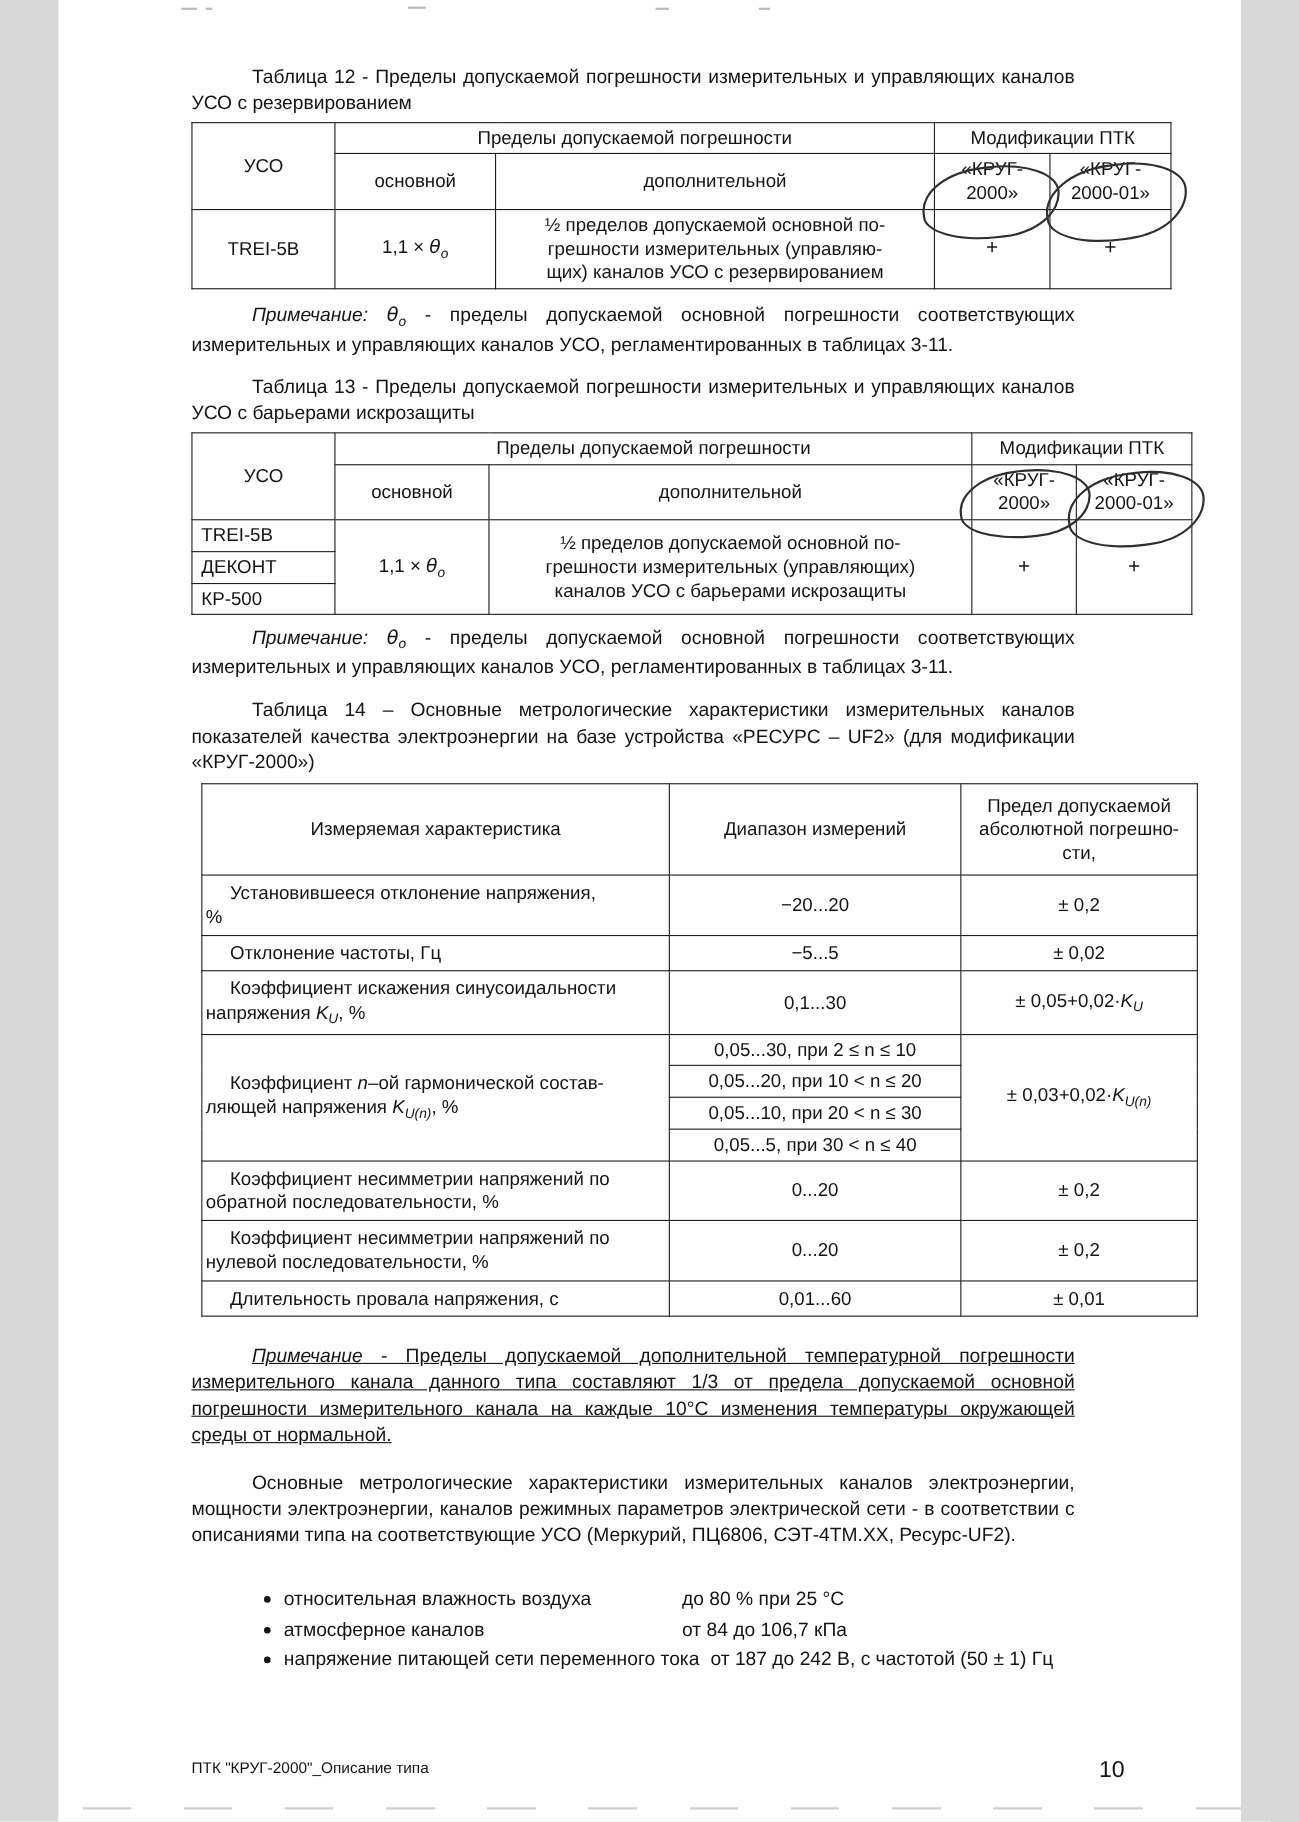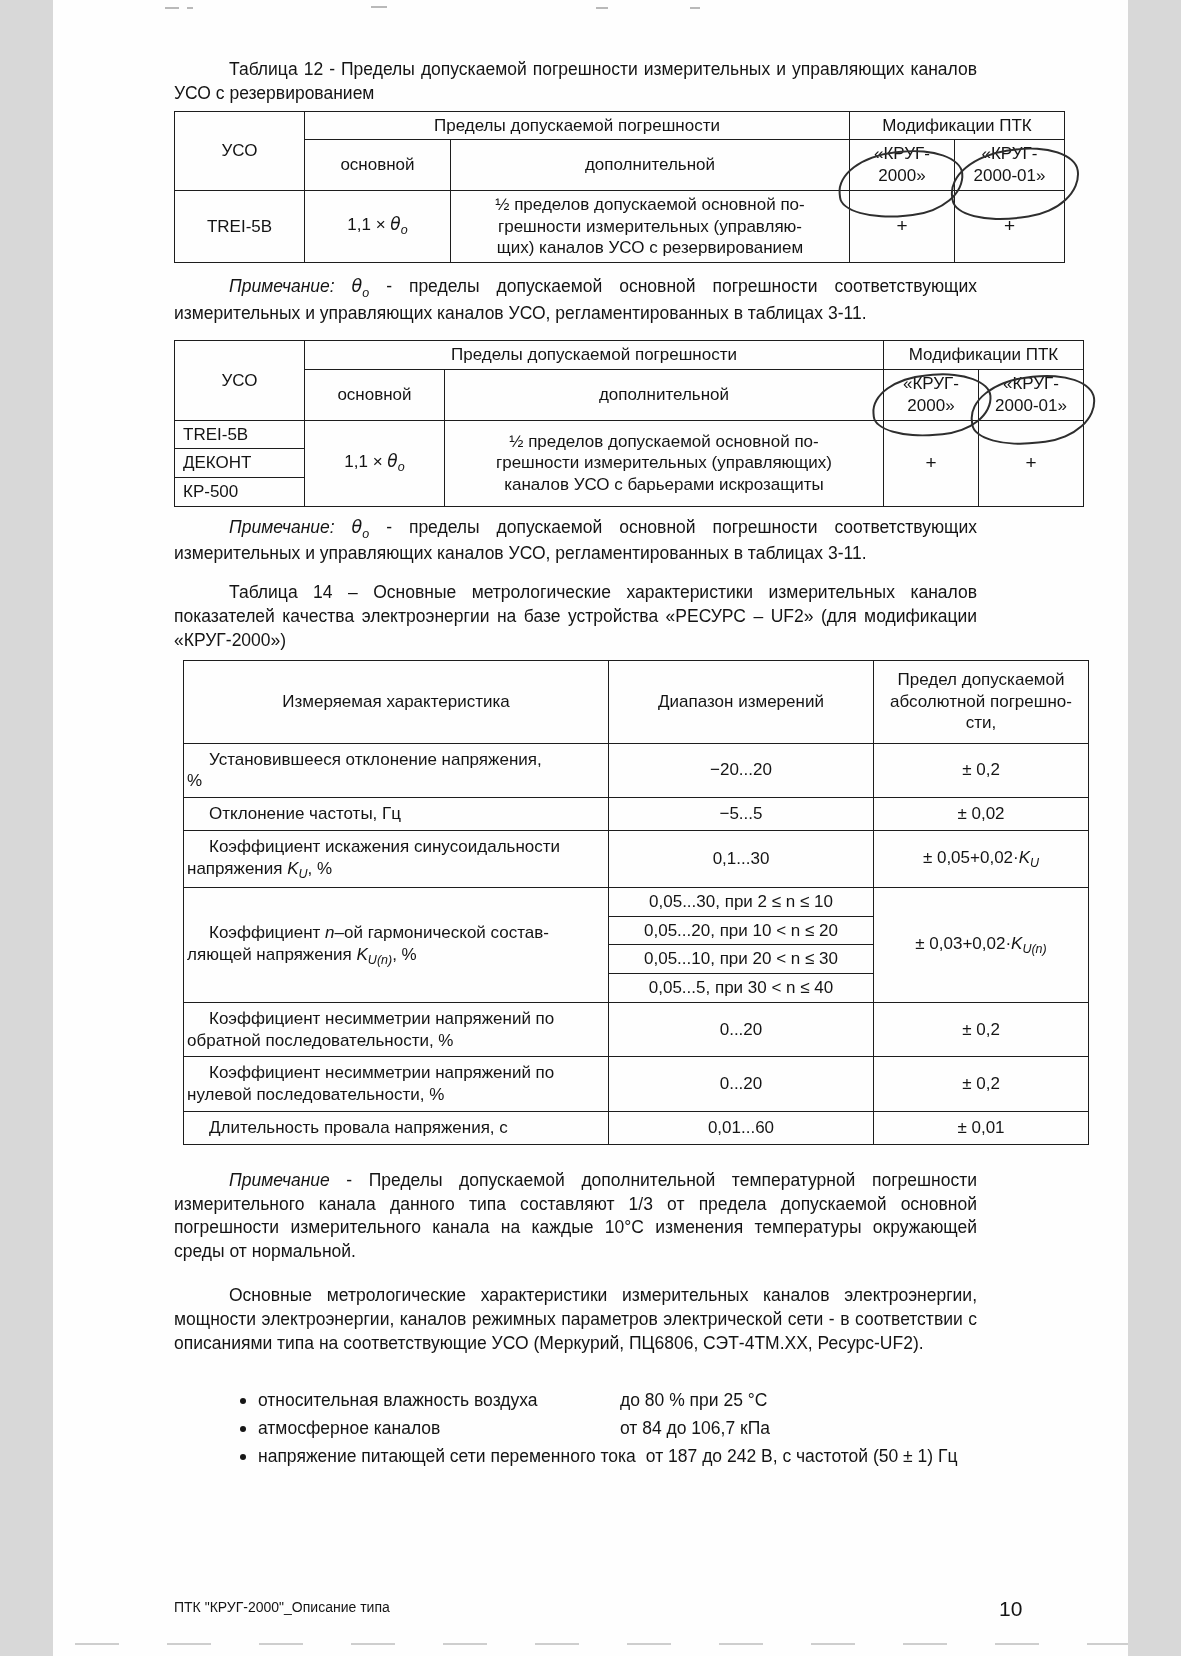--- a/index.html
+++ b/index.html
@@ -29,21 +29,21 @@
   .th{font-family:"DejaVu Sans",sans-serif;font-style:italic;}
   sub.ss{font-size:12.5px;}
   sub.ss i{font-style:italic;}
   .heading{font-weight:bold;margin:30px 0 24px;}
   .intro{margin-bottom:6px;}
   .bullets{list-style:none;margin:2px 0 0;padding:0;}
   .bullets li{position:relative;padding-left:84px;margin-bottom:4px;}
   .bullets .dot{position:absolute;left:66px;top:9px;width:6px;height:6px;background:#161616;border-radius:50%;}
   .blabel{display:inline-block;min-width:352px;padding-right:10px;}
   .bval{white-space:pre;}
-  .note14{margin:24px 0 20px;}
+  .note14{margin:24px 0 20px;text-decoration:underline;}
   .para-uso{margin-bottom:34px;}
   .footer-left{position:absolute;left:121px;top:1598px;font-size:14px;}
   .page-num{position:absolute;left:946px;top:1595px;font-size:21px;}
   .dash{position:absolute;height:2px;background:#9b9b9b;opacity:.7;}
   .bottom-artifact{position:absolute;left:22px;top:1643px;width:1136px;height:2px;
      background:repeating-linear-gradient(90deg,#9e9e9e 0 44px,transparent 44px 92px);opacity:.5;}
   .pen-marks{position:absolute;left:1086px;top:368px;}
 </style>
 </head>
 <body>
@@ -91,20 +91,21 @@
           <td class="c plus">+</td>
         </tr>
       </tbody>
     </table>
     <div class="oval" style="left:664px;top:40px;width:122px;height:62px;transform:rotate(-6deg)"></div>
     <div class="oval" style="left:776px;top:38px;width:126px;height:66px;transform:rotate(-8deg)"></div>
   </div>
 
   <p class="para indent note"><i>Примечание:</i><span> </span><i class="th">θ</i><sub class="ss"><i>о</i></sub><span> - пределы допускаемой основной погрешности соответствующих измерительных и управляющих каналов УСО, регламентированных в таблицах 3-11.</span></p>
 
+  <p class="caption">Таблица 13 - Пределы допускаемой погрешности измерительных и управляющих каналов УСО с барьерами искрозащиты</p>
 
   <div class="tblwrap mb6">
     <table class="t13">
       <colgroup>
           <col style="width:130px">
           <col style="width:140px">
           <col style="width:439px">
           <col style="width:95px">
           <col style="width:105px">
         </colgroup>

